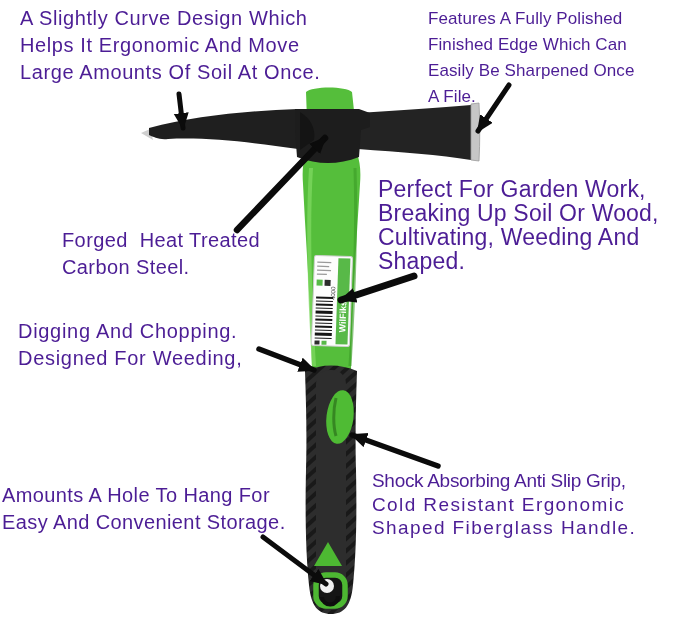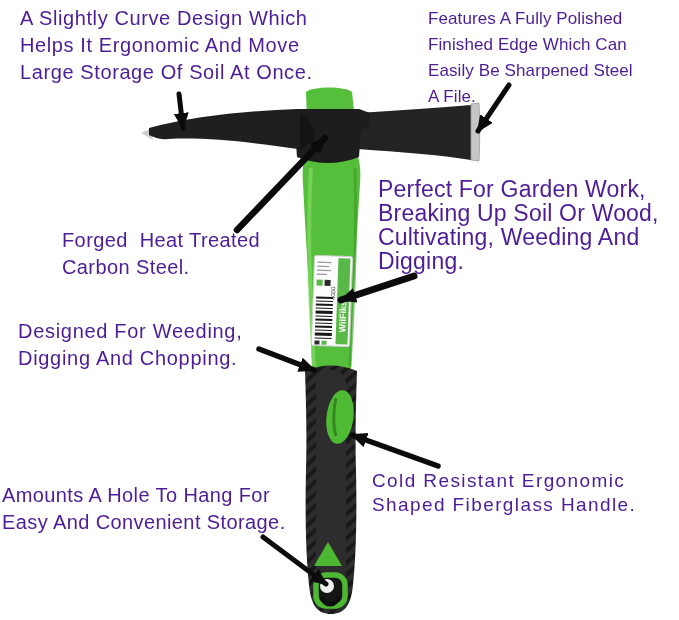--- a/index.html
+++ b/index.html
@@ -112,50 +112,51 @@
       <line x1="414" y1="276" x2="341" y2="300" stroke-width="7" marker-end="url(#ah)"></line>
       <line x1="259" y1="349" x2="314" y2="370" stroke-width="5.5" marker-end="url(#ah)"></line>
       <line x1="438" y1="466" x2="352" y2="435" stroke-width="5.5" marker-end="url(#ah)"></line>
       <line x1="263" y1="537" x2="326" y2="584" stroke-width="5" marker-end="url(#ah)"></line>
     </g>
   </svg>
 
   <div class="note n-curve">
     <div class="ln">A Slightly Curve Design Which</div>
     <div class="ln">Helps It Ergonomic And Move</div>
-    <div class="ln">Large Storage Of Soil At Once.</div>
+    <div class="ln">Large Amounts Of Soil At Once.</div>
   </div>
 
   <div class="note n-edge">
     <div class="ln">Features A Fully Polished</div>
     <div class="ln">Finished Edge Which Can</div>
-    <div class="ln">Easily Be Sharpened Steel</div>
+    <div class="ln">Easily Be Sharpened Once</div>
     <div class="ln">A File.</div>
   </div>
 
   <div class="note n-forged">
     <div class="ln">Forged  Heat Treated</div>
     <div class="ln">Carbon Steel.</div>
   </div>
 
   <div class="note n-garden">
     <div class="ln">Perfect For Garden Work,</div>
     <div class="ln">Breaking Up Soil Or Wood,</div>
     <div class="ln">Cultivating, Weeding And</div>
-    <div class="ln">Digging.</div>
+    <div class="ln">Shaped.</div>
   </div>
 
   <div class="note n-weed">
+    <div class="ln">Digging And Chopping.</div>
     <div class="ln">Designed For Weeding,</div>
-    <div class="ln">Digging And Chopping.</div>
   </div>
 
   <div class="note n-hole">
     <div class="ln">Amounts A Hole To Hang For</div>
     <div class="ln">Easy And Convenient Storage.</div>
   </div>
 
   <div class="note n-grip">
+    <div class="ln">Shock Absorbing Anti Slip Grip,</div>
     <div class="ln sp">Cold Resistant Ergonomic</div>
     <div class="ln sp">Shaped Fiberglass Handle.</div>
   </div>
 
 </div>
 
 </body></html>

